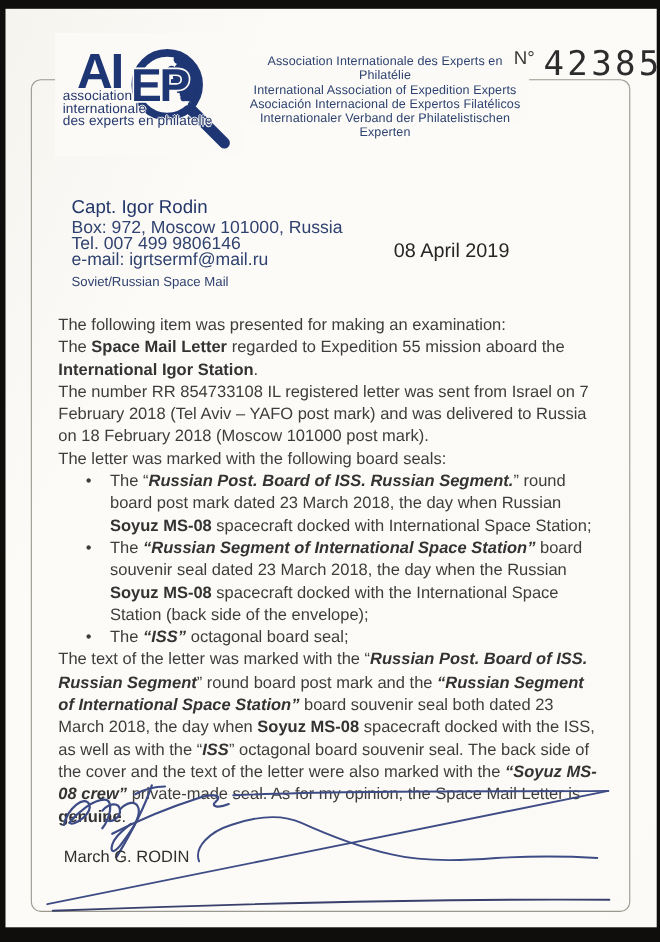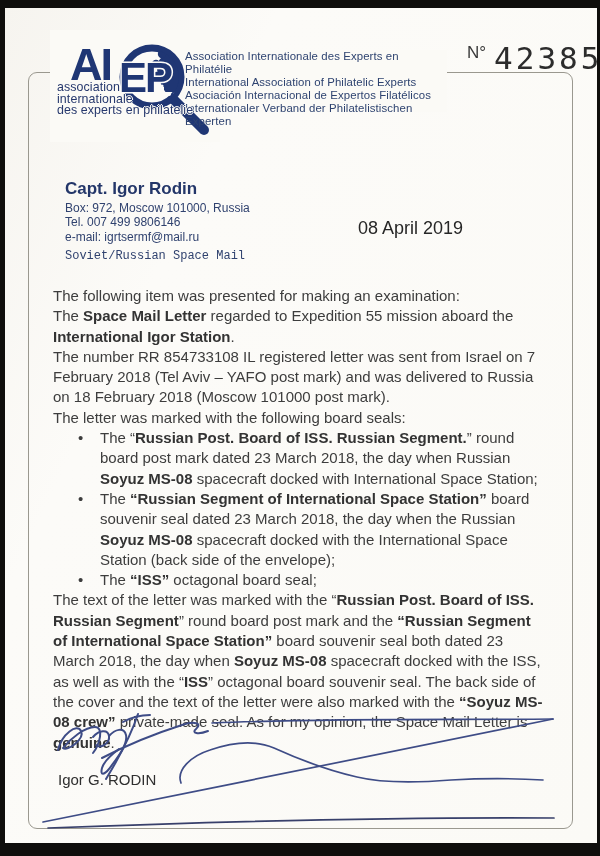--- a/index.html
+++ b/index.html
@@ -18,42 +18,42 @@
   }
   
   .logo-wrap{position:absolute;left:45px;top:22px;width:170px;height:112px;background:#fbfaf6;}
   .logo-tagline{
     position:absolute;left:52px;top:74px;width:170px;
     color:#26386d;font-size:12.4px;line-height:11.6px;font-weight:400;letter-spacing:.1px;
     text-shadow:-1px 0 #fbfaf6,1px 0 #fbfaf6,0 1px #fbfaf6,0 -1px #fbfaf6;
     z-index:3;
   }
   .assoc-block{
-    position:absolute;left:180px;top:42px;width:262px;height:62px;background:#fbfaf6;
-    color:#2e4370;font-size:11.4px;line-height:12.9px;letter-spacing:.1px;z-index:2;
+    position:absolute;left:214px;top:42px;width:262px;height:62px;background:#fbfaf6;
+    color:#2e4370;font-size:11.4px;line-height:12.9px;letter-spacing:.1px;z-index:2;text-align:center;
   }
   .number-block{
     position:absolute;left:462px;top:32px;display:flex;align-items:flex-start;gap:8px;
     color:#2d2d2d;z-index:2;
   }
   .number-label{font-size:17px;margin-top:3px;color:#3a3a3a;}
   .number-value{font-family:"DejaVu Sans Mono",monospace;font-size:31px;letter-spacing:3px;color:#2c2c2c;font-weight:400;}
   
-  .expert-name{position:absolute;left:60px;top:171px;font-size:17px;font-weight:700;color:#233669;}
-  .expert-lines{position:absolute;left:60px;top:193px;font-size:12px;line-height:14.3px;color:#30426f;}
-  .expert-specialty{position:absolute;left:60px;top:241px;font-size:12px;color:#30426f;font-family:Liberation Mono, monospace;}
+  .expert-name{position:absolute;left:60px;top:171px;font-size:17px;font-weight:400;color:#233669;}
+  .expert-lines{position:absolute;left:60px;top:193px;font-size:16px;line-height:14.3px;color:#30426f;}
+  .expert-specialty{position:absolute;left:60px;top:241px;font-size:12px;color:#30426f;}
   .doc-date{position:absolute;left:353px;top:210px;font-size:18px;color:#262626;}
   
   .letter-body{
     position:absolute;left:48px;top:278px;width:494px;
     font-size:15px;line-height:20.3px;color:#3d3d3d;
   }
   .para{margin:0;}
   .b{font-weight:700;color:#333;}
-  .i{text-align:center;}
+  .i{font-style:italic;text-align:center;}
   .bullet-row{display:flex;padding-left:25px;}
   .bullet-dot{width:22px;flex:0 0 22px;color:#3d3d3d;}
   .bullet-text{flex:1;}
   
   .sig-svg{position:absolute;left:0;top:690px;width:592px;height:150px;z-index:4;}
   .signer-name{position:absolute;left:53px;top:763px;font-size:15px;color:#2f2f2f;z-index:5;}
 </style>
 </head>
 <body>
 
@@ -103,21 +103,21 @@
     </svg>
   </div>
   <div class="logo-tagline">
     <div>association</div>
     <div>internationale</div>
     <div>des experts en philatelie</div>
   </div>
 
   <div class="assoc-block">
     <div>Association Internationale des Experts en Philatélie</div>
-    <div>International Association of Philatelic Experts</div>
+    <div>International Association of Expedition Experts</div>
     <div>Asociación Internacional de Expertos Filatélicos</div>
     <div>Internationaler Verband der Philatelistischen Experten</div>
   </div>
 
   <div class="number-block">
     <span class="number-label">N°</span>
     <span class="number-value">42385</span>
   </div>
 
   <div class="expert-name">Capt. Igor Rodin</div>
@@ -162,15 +162,15 @@
         <path d="M 118,24 C 127,19 138,17 145,17"></path>
       </g>
 
       <path d="M 207,25 C 320,20 450,22 548,21"></path>
       <path d="M 38,124 C 200,92 420,46 548,21"></path>
       <path d="M 176,85 C 171,72 186,58 205,52 C 231,43 253,43 269,50 C 291,60 321,72 352,79 C 381,86 421,84 446,82 C 481,80 521,81 538,82"></path>
       <path stroke="#38406b" d="M 43,130 C 200,124 400,119 549,120"></path>
     </g>
   </svg>
 
-  <div class="signer-name">Igor G. RODIN</div>
+  <div class="signer-name">March G. RODIN</div>
 
 </div>
 
 </body></html>

